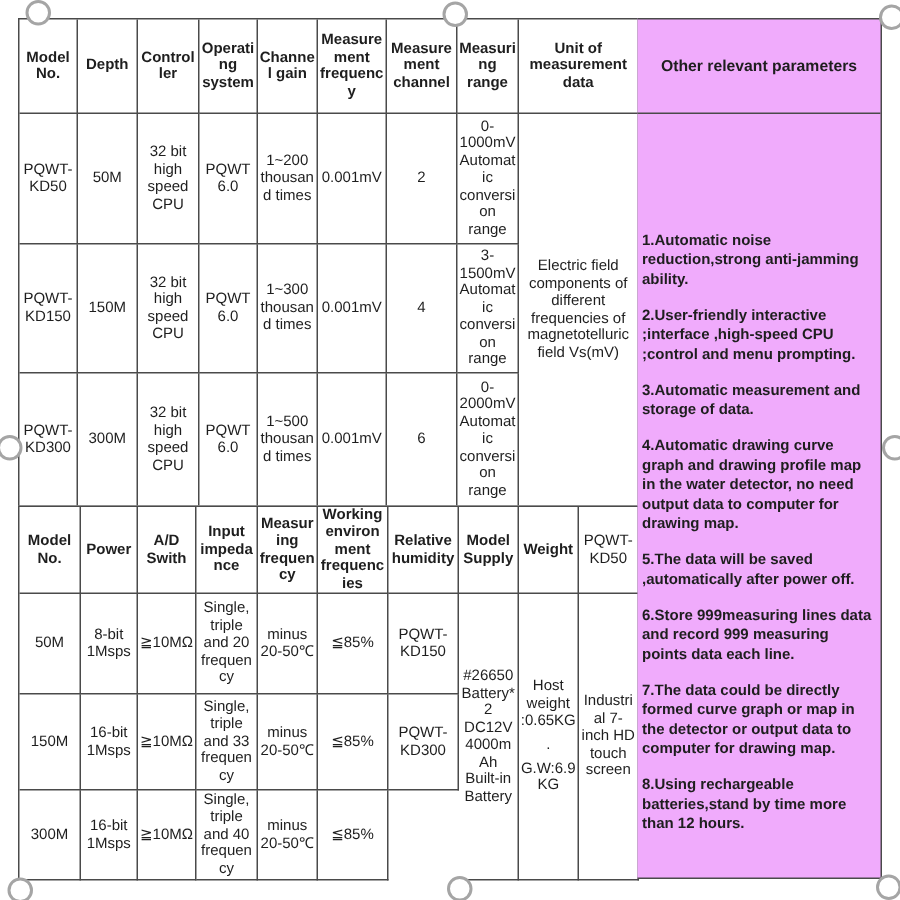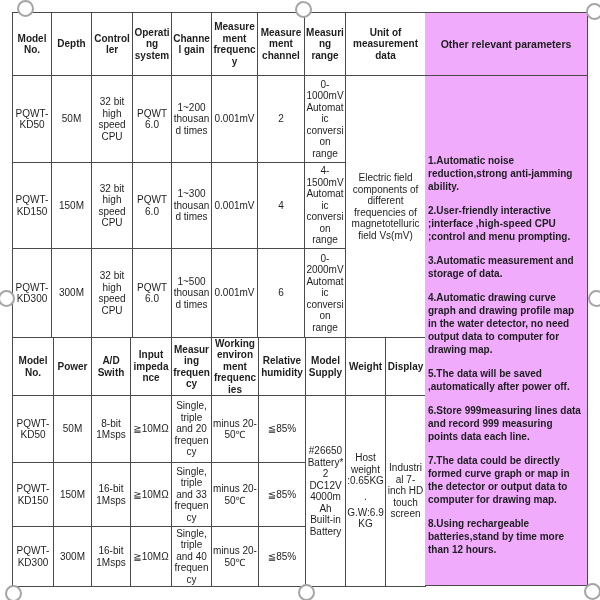--- a/index.html
+++ b/index.html
@@ -84,21 +84,21 @@
     <div class="cell">2</div>
     <div class="cell">0-1000mV Automatic conversion range</div>
 
     <div class="cell">PQWT-KD150</div>
     <div class="cell">150M</div>
     <div class="cell">32 bit high speed CPU</div>
     <div class="cell">PQWT 6.0</div>
     <div class="cell">1~300 thousand times</div>
     <div class="cell">0.001mV</div>
     <div class="cell">4</div>
-    <div class="cell">4-1500mV Automatic conversion range</div>
+    <div class="cell">3-1500mV Automatic conversion range</div>
 
     <div class="cell">PQWT-KD300</div>
     <div class="cell">300M</div>
     <div class="cell">32 bit high speed CPU</div>
     <div class="cell">PQWT 6.0</div>
     <div class="cell">1~500 thousand times</div>
     <div class="cell">0.001mV</div>
     <div class="cell">6</div>
     <div class="cell">0-2000mV Automatic conversion range</div>
   </div>
@@ -106,21 +106,20 @@
   <div class="bottom-grid grid">
     <div class="cell hdr">Model No.</div>
     <div class="cell hdr">Power</div>
     <div class="cell hdr">A/D Swith</div>
     <div class="cell hdr">Input impedance</div>
     <div class="cell hdr">Measuring frequency</div>
     <div class="cell hdr">Working environment frequencies</div>
     <div class="cell hdr">Relative humidity</div>
     <div class="cell hdr">Model Supply</div>
     <div class="cell hdr">Weight</div>
-    <div class="cell hdr">Display</div>
 
     <div class="cell c8 merge-rows">#26650 Battery* 2 DC12V 4000mAh Built-in Battery</div>
     <div class="cell c9 merge-rows">
       <div>Host weight :0.65KG</div>
       <div class="dot-line">.</div>
       <div>G.W:6.9 KG</div>
     </div>
     <div class="cell c10 merge-rows">Industrial 7-inch HD touch screen</div>
 
     <div class="cell">PQWT-KD50</div>

